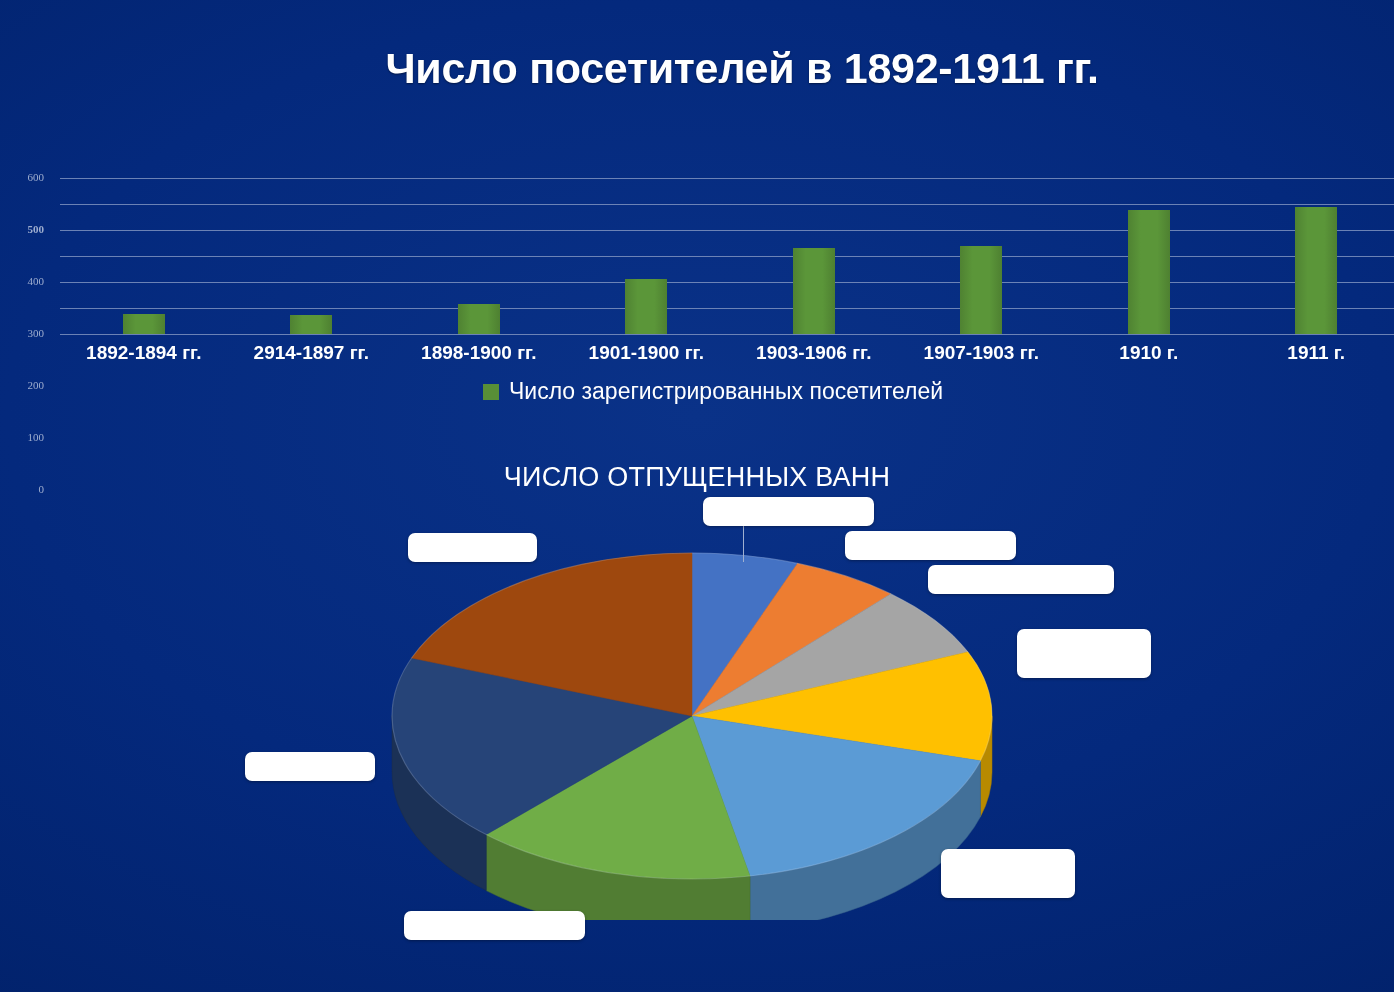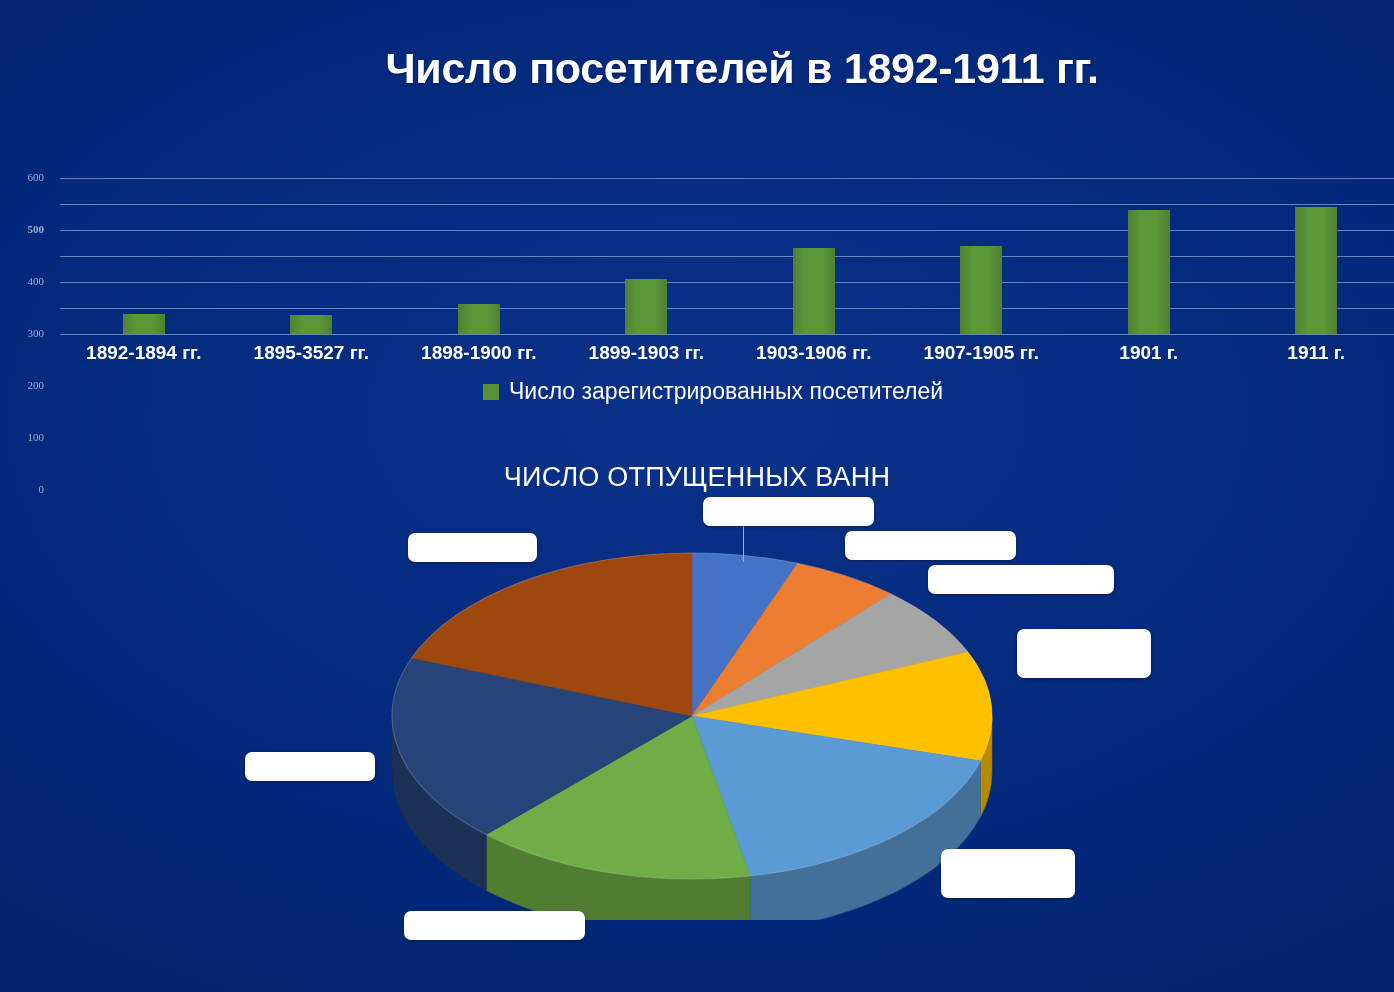--- a/index.html
+++ b/index.html
@@ -216,26 +216,26 @@
         </div>
         <div class="bar-cell">
           <div class="bar" style="height: 124.28px;"></div>
         </div>
         <div class="bar-cell">
           <div class="bar" style="height: 127.4px;"></div>
         </div>
       </div>
     <div class="xlabels" id="xlabels">
         <div class="xlabel">1892-1894 гг.</div>
-        <div class="xlabel">1895-3527 гг.</div>
+        <div class="xlabel">2914-1897 гг.</div>
         <div class="xlabel">1898-1900 гг.</div>
-        <div class="xlabel">1899-1903 гг.</div>
+        <div class="xlabel">1901-1900 гг.</div>
         <div class="xlabel">1903-1906 гг.</div>
-        <div class="xlabel">1907-1905 гг.</div>
-        <div class="xlabel">1901 г.</div>
+        <div class="xlabel">1907-1903 гг.</div>
+        <div class="xlabel">1910 г.</div>
         <div class="xlabel">1911 г.</div>
       </div>
 
     <div id="bar-legend">
       <span class="legend-swatch"></span>
       <span class="legend-text">Число зарегистрированных посетителей</span>
     </div>
   </div>
 
   <div id="pie-title">ЧИСЛО ОТПУЩЕННЫХ ВАНН</div>

